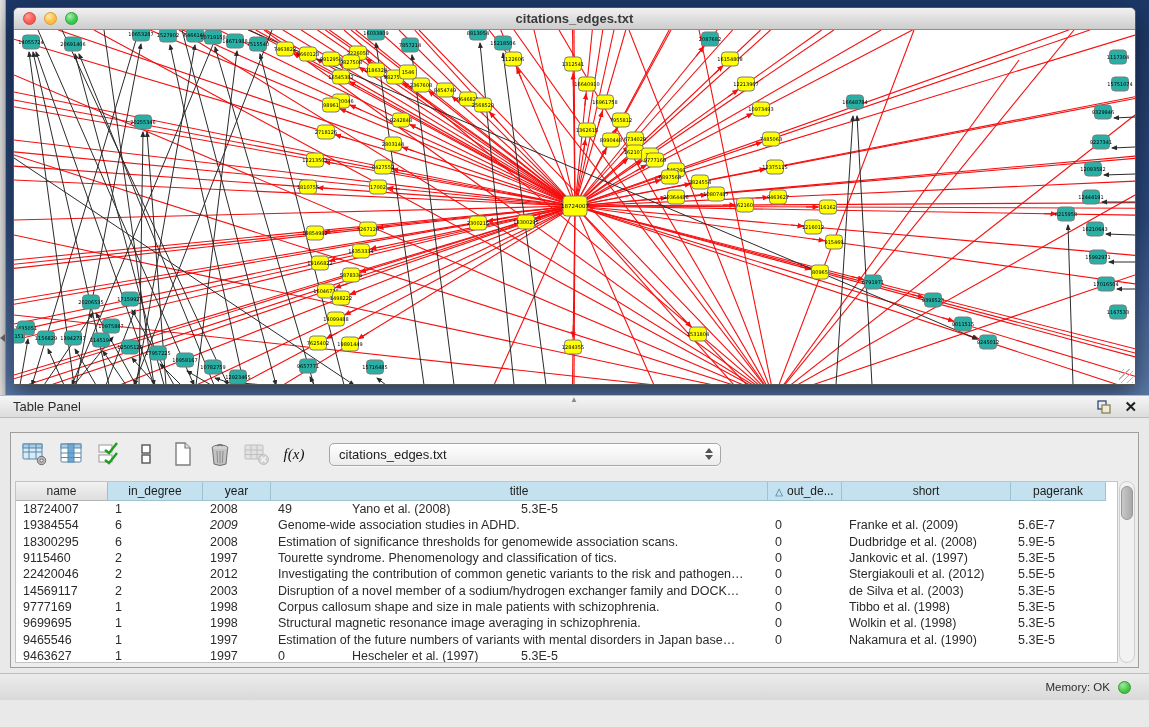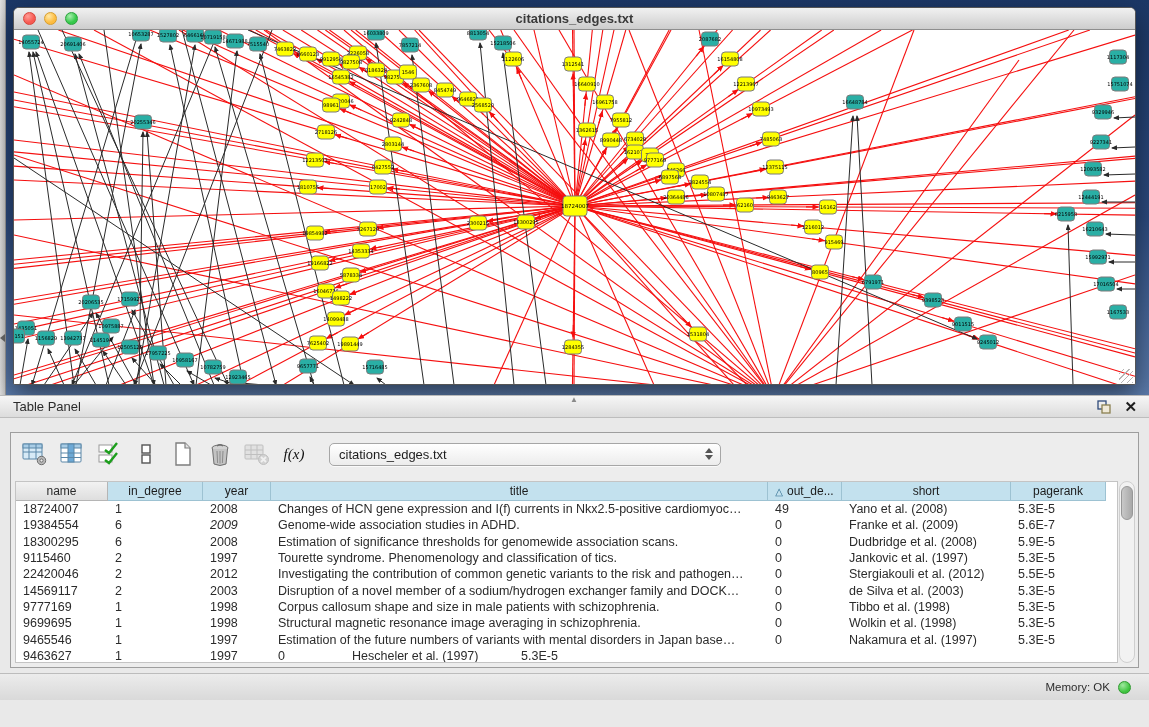--- a/index.html
+++ b/index.html
@@ -886,21 +886,20 @@
           </div>
           <div class="hcell" style="width: 95px;">
             <span>pagerank</span>
           </div>
         </div>
       <div id="tbody">
           <div class="trow">
             <div class="tcell" style="width: 92px;">18724007</div>
             <div class="tcell" style="width: 95px;">1</div>
             <div class="tcell" style="width: 68px;">2008</div>
-            <div class="tcell" style="width: 497px;">Changes of HCN gene expression and I(f) currents in Nkx2.5-positive cardiomyoc…</div>
             <div class="tcell" style="width: 74px;">49</div>
             <div class="tcell" style="width: 169px;">Yano et al. (2008)</div>
             <div class="tcell" style="width: 95px;">5.3E-5</div>
           </div>
           <div class="trow">
             <div class="tcell" style="width: 92px;">19384554</div>
             <div class="tcell" style="width: 95px;">6</div>
             <div class="tcell" style="width: 68px; font-style: italic;">2009</div>
             <div class="tcell" style="width: 497px;">Genome-wide association studies in ADHD.</div>
             <div class="tcell" style="width: 74px;">0</div>
@@ -960,21 +959,21 @@
             <div class="tcell" style="width: 74px;">0</div>
             <div class="tcell" style="width: 169px;">Wolkin et al. (1998)</div>
             <div class="tcell" style="width: 95px;">5.3E-5</div>
           </div>
           <div class="trow">
             <div class="tcell" style="width: 92px;">9465546</div>
             <div class="tcell" style="width: 95px;">1</div>
             <div class="tcell" style="width: 68px;">1997</div>
             <div class="tcell" style="width: 497px;">Estimation of the future numbers of variants with mental disorders in Japan base…</div>
             <div class="tcell" style="width: 74px;">0</div>
-            <div class="tcell" style="width: 169px;">Nakamura et al. (1997)</div>
+            <div class="tcell" style="width: 169px;">Nakamura et al. (1990)</div>
             <div class="tcell" style="width: 95px;">5.3E-5</div>
           </div>
           <div class="trow">
             <div class="tcell" style="width: 92px;">9463627</div>
             <div class="tcell" style="width: 95px;">1</div>
             <div class="tcell" style="width: 68px;">1997</div>
             <div class="tcell" style="width: 74px;">0</div>
             <div class="tcell" style="width: 169px;">Hescheler et al. (1997)</div>
             <div class="tcell" style="width: 95px;">5.3E-5</div>
           </div>

